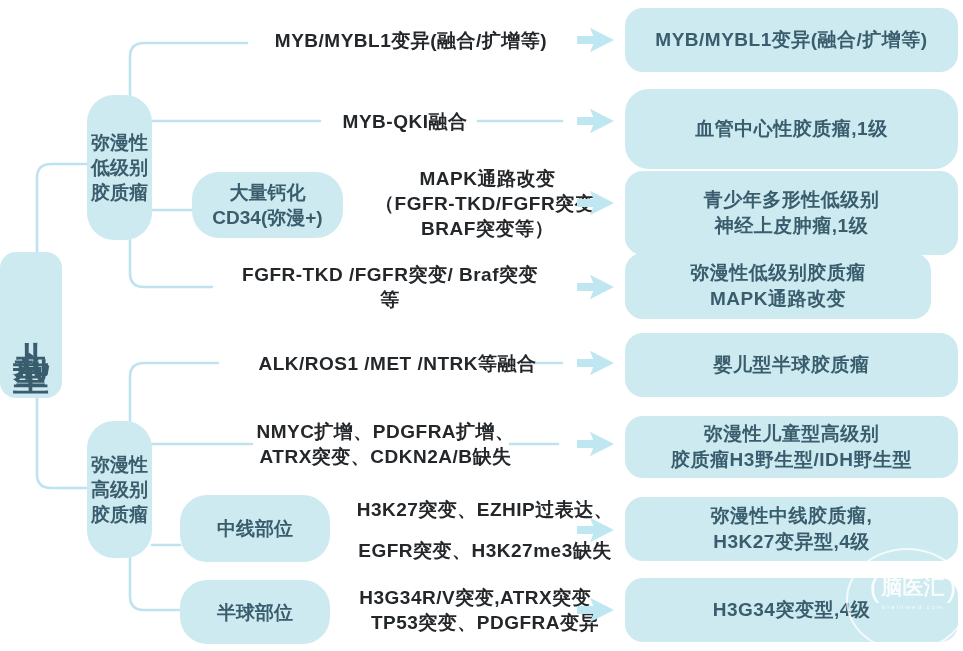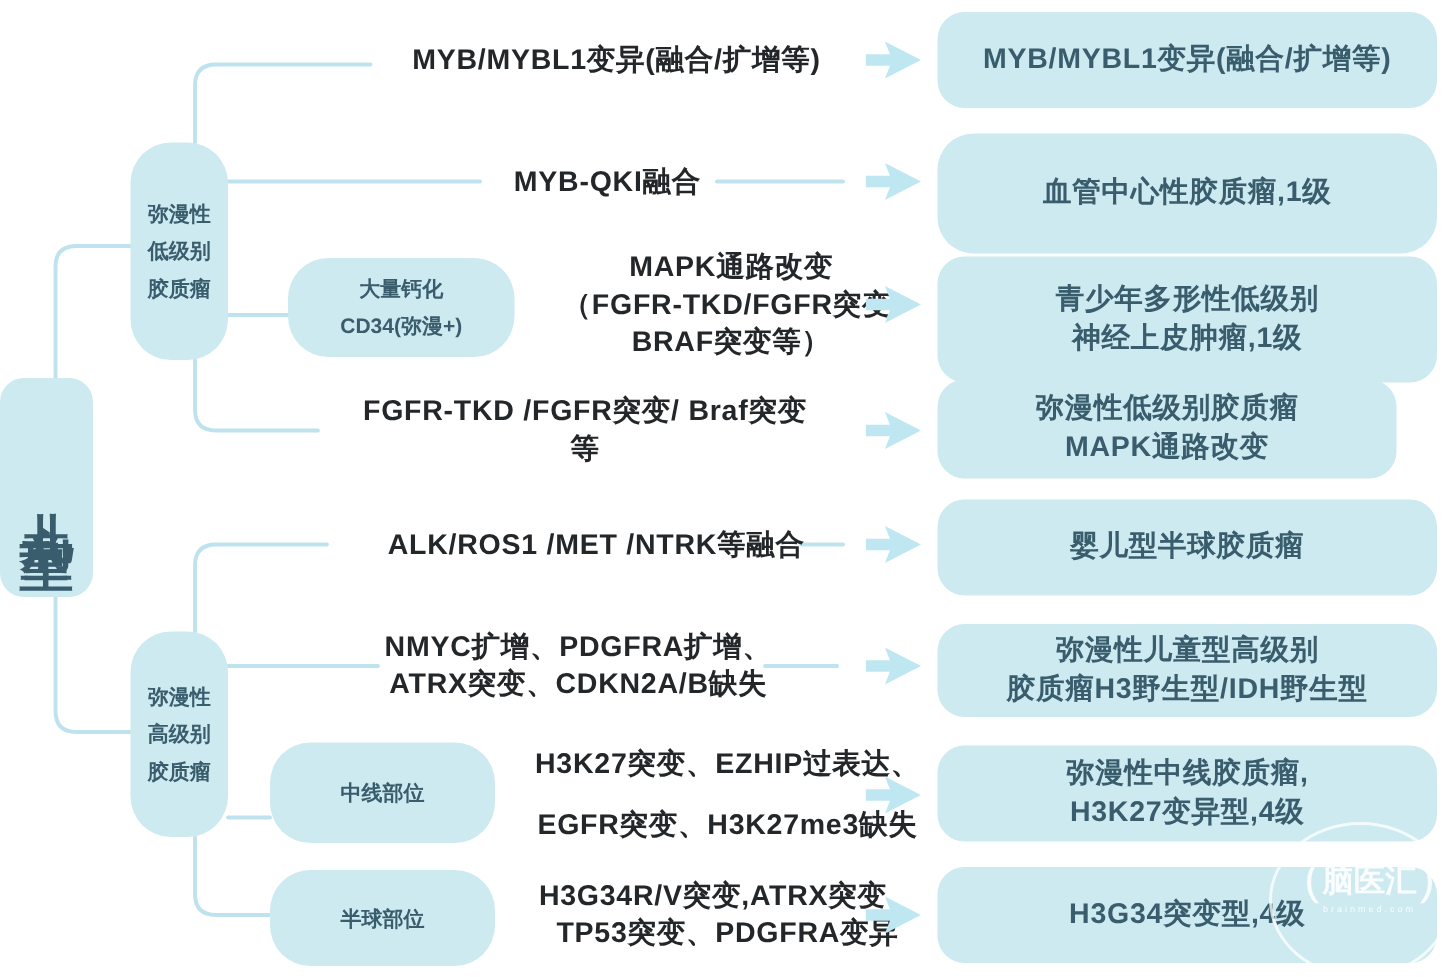--- a/index.html
+++ b/index.html
@@ -6,21 +6,21 @@
   #canvas{
     position:relative;width:963px;height:651px;overflow:hidden;background:#ffffff;
     font-family:"Liberation Sans","DejaVu Sans",sans-serif;
   }
   #wires{position:absolute;left:0;top:0;z-index:1;}
   .box{
     position:absolute;z-index:2;background:#cdeaf1;border-radius:18px;
     display:flex;flex-direction:column;align-items:center;justify-content:center;
     color:#3a5d6d;font-weight:700;text-align:center;
   }
-  .node{border-radius:27px;font-size:14px;line-height:25px;}
+  .node{border-radius:27px;font-size:19px;line-height:25px;}
   .result{font-size:19px;line-height:26px;letter-spacing:0.5px;}
   .marker{
     position:absolute;z-index:2;color:#24272a;font-weight:700;font-size:19px;
     line-height:25px;text-align:center;letter-spacing:0.5px;
     display:flex;flex-direction:column;align-items:center;justify-content:center;
   }
   .arrow{
     position:absolute;z-index:2;width:37px;height:30px;background:#bfe7f2;
     clip-path:polygon(0% 37%,44% 37%,35% 9%,100% 50%,35% 91%,44% 63%,0% 63%);
   }

